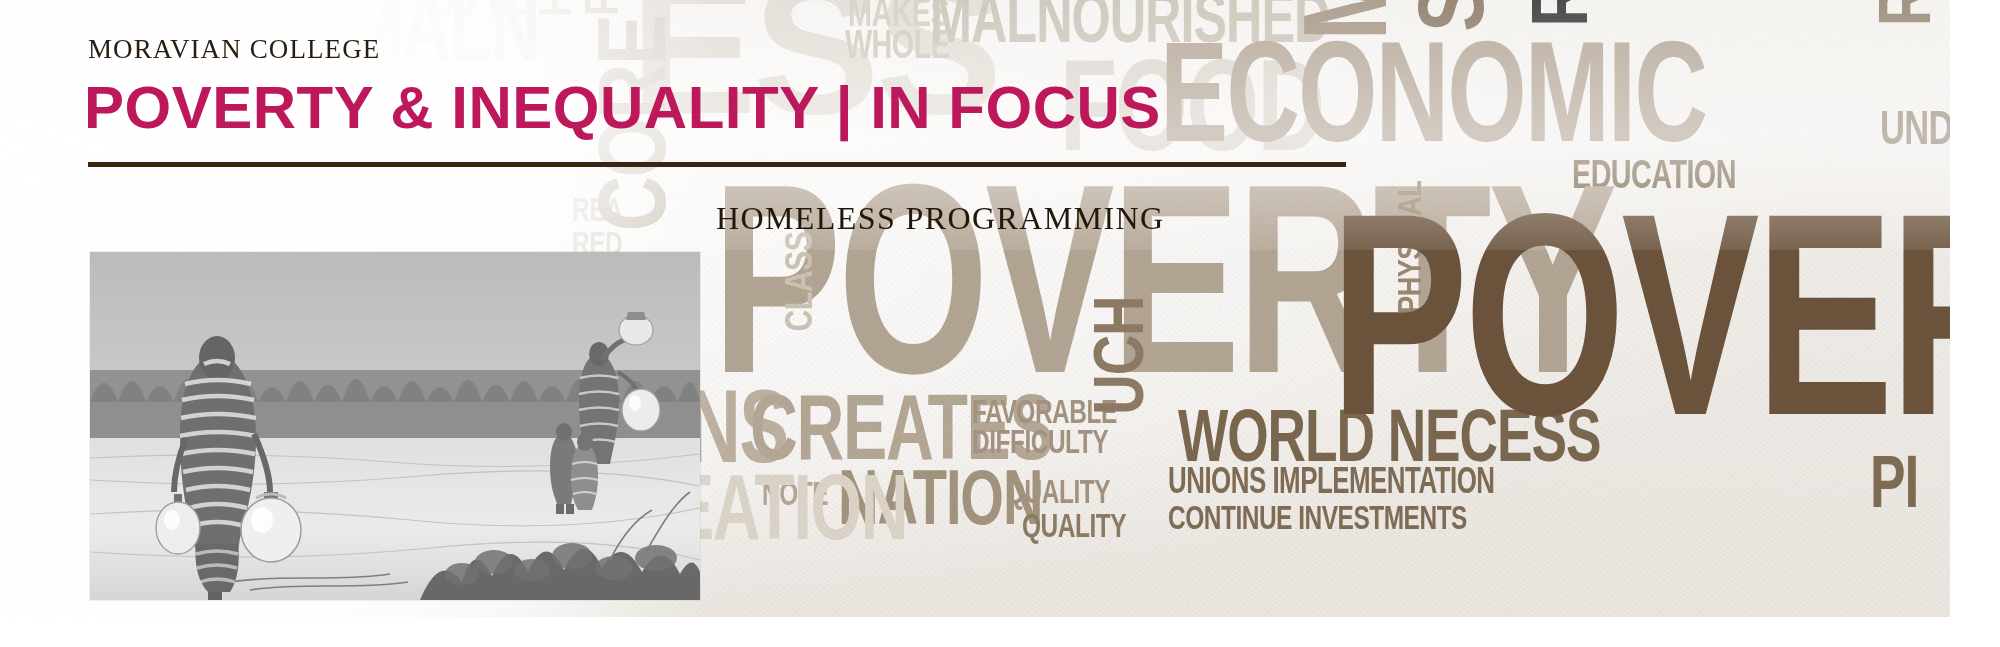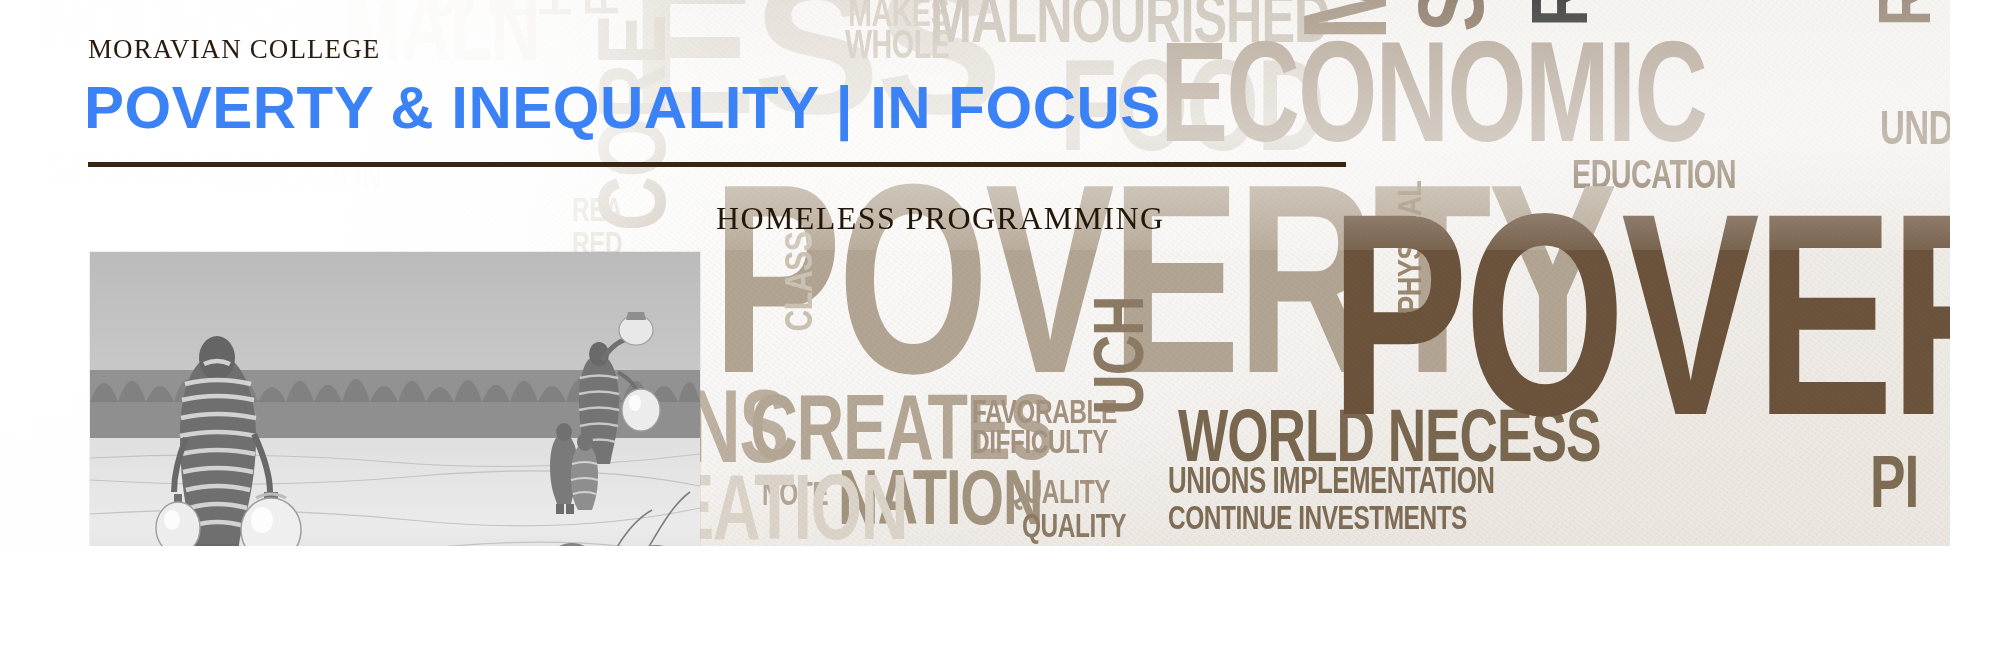--- a/index.html
+++ b/index.html
@@ -3,21 +3,21 @@
 <meta charset="utf-8">
 <style>
   html, body {
     margin: 0;
     padding: 0;
     background: #ffffff;
   }
   #stage {
     position: relative;
     width: 2000px;
-    height: 546px;
+    height: 617px;
     overflow: hidden;
     background: #ffffff;
     font-family: "Liberation Sans", sans-serif;
   }
 
   
   #wordcloud {
     position: absolute;
     left: 0; top: 0;
     width: 1955px;
@@ -86,21 +86,21 @@
     color: #2a1d10;
     white-space: nowrap;
   }
   #title {
     position: absolute;
     left: 84px; top: 73px;
     font-family: "Liberation Sans", sans-serif;
     font-weight: 700;
     font-size: 60px;
     letter-spacing: 0.5px;
-    color: #3b82f6;
+    color: #be185d;
     white-space: nowrap;
   }
   #rule {
     position: absolute;
     left: 88px; top: 162px;
     width: 1258px; height: 5px;
     background: #3a2512;
   }
   #subtitle {
     position: absolute;

